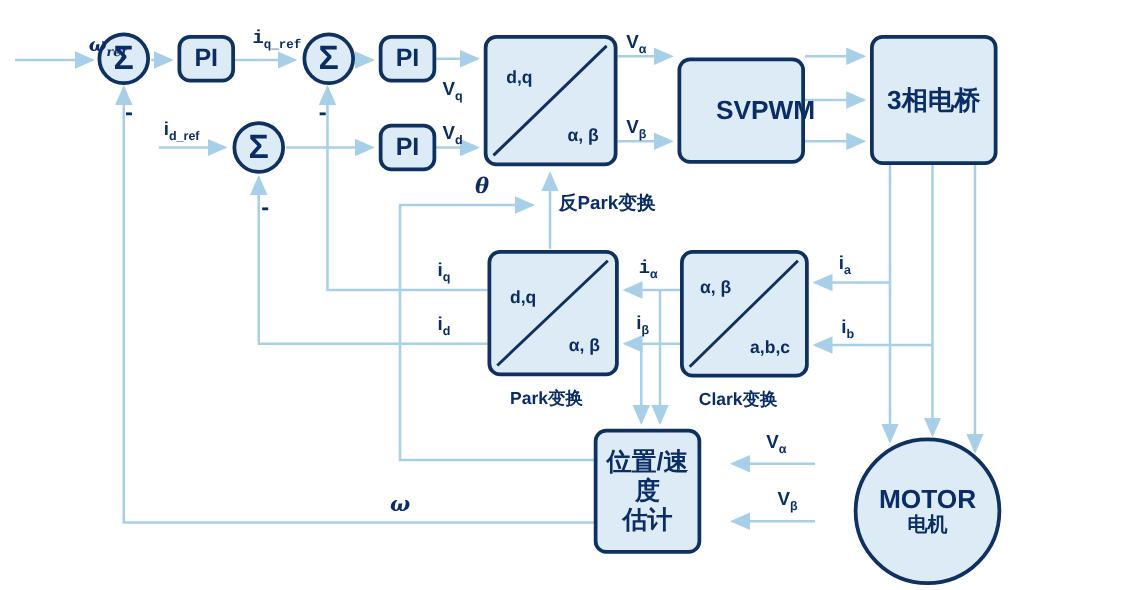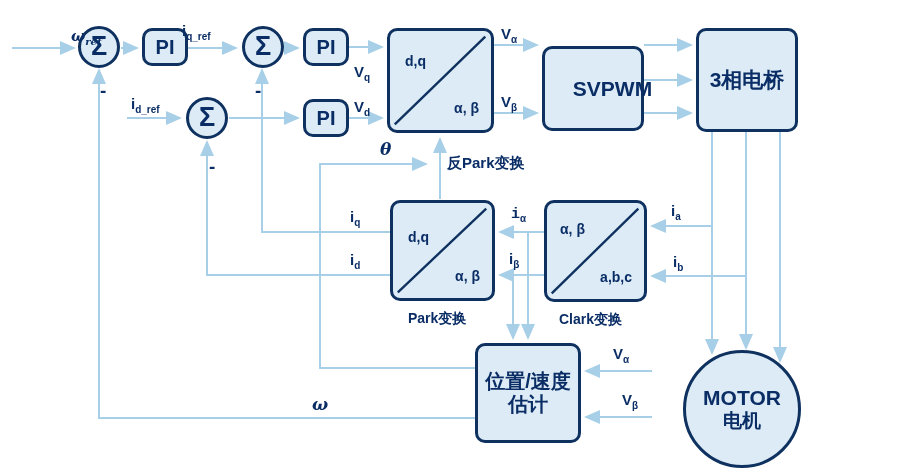--- a/index.html
+++ b/index.html
@@ -17,21 +17,21 @@
   .corner{position:absolute;font-size:14px;color:#0a2d66;font-weight:bold;white-space:nowrap;}
   .tl{left:15px;top:22px;}
   .br{right:12px;bottom:14px;}
   .lbl{position:absolute;color:#0a2d66;font-weight:bold;font-size:15px;white-space:nowrap;line-height:1;}
   .lbl sub{font-size:10px;font-weight:bold;}
   .cap{font-size:14px;}
   .it{font-style:italic;font-family:"DejaVu Serif", serif;}
   .minus{font-size:19px;}
   .center2{flex-direction:column;line-height:1.15;text-align:center;}
   .est1{font-size:20px;} .est2{font-size:20px;}
-  .mot1{font-size:21px;} .mot2{font-size:19px;}
+  .mot1{font-size:21px;} .mot2{font-size:16px;}
 </style>
 </head>
 <body>
 
 <div id="stage">
 
   <svg class="wires" width="911" height="472">
     <defs>
       <marker id="arr" markerWidth="9" markerHeight="8" refX="7" refY="3.5" orient="auto">
         <path d="M0,0 L8,3.5 L0,7 z" fill="#a7cfe7"></path>
@@ -118,34 +118,34 @@
 
   <div class="block xform" style="left:544px;top:200px;width:103px;height:102px;">
     <svg viewBox="0 0 103 102">
       <line x1="5" y1="96" x2="97" y2="6" stroke="#0e3160" stroke-width="2.5"></line>
     </svg>
     <span class="corner tl" style="top:18px;left:13px;">α,  β</span>
     <span class="corner br">a,b,c</span>
   </div>
   <div class="lbl cap" style="left:559px;top:312px;">Clark变换</div>
 
-  <div class="block center2" style="left:475px;top:343px;width:106px;height:100px;">
+  <div class="block center2" style="left:475px;top:343px;width:86px;height:100px;">
     <span class="est1">位置/速度</span>
     <span class="est2">估计</span>
   </div>
 
   <div class="block center2" style="left:683px;top:350px;width:118px;height:118px;border-radius:50%;">
     <span class="mot1">MOTOR</span>
     <span class="mot2">电机</span>
   </div>
 
   <div class="lbl it" style="left:27px;top:29px;font-size:15px;margin-left:44px;">
     <span>ω</span><sub>ref</sub>
   </div>
-  <div class="lbl" style="left:182px;top:23px;">
+  <div class="lbl" style="left:202px;top:23px;font-family:Liberation Mono, monospace;">
     <span>i</span><sub>q_ref</sub>
   </div>
   <div class="lbl" style="left:131px;top:96px;">
     <span>i</span><sub>d_ref</sub>
   </div>
   <div class="lbl" style="left:354px;top:28px;margin-top:36px;">
     <span>V</span><sub>q</sub>
   </div>
   <div class="lbl" style="left:354px;top:99px;">
     <span>V</span><sub>d</sub>

